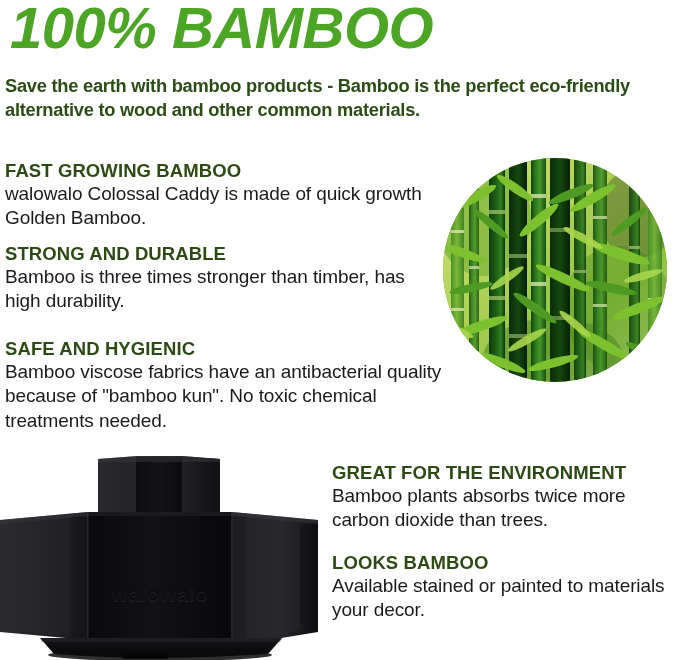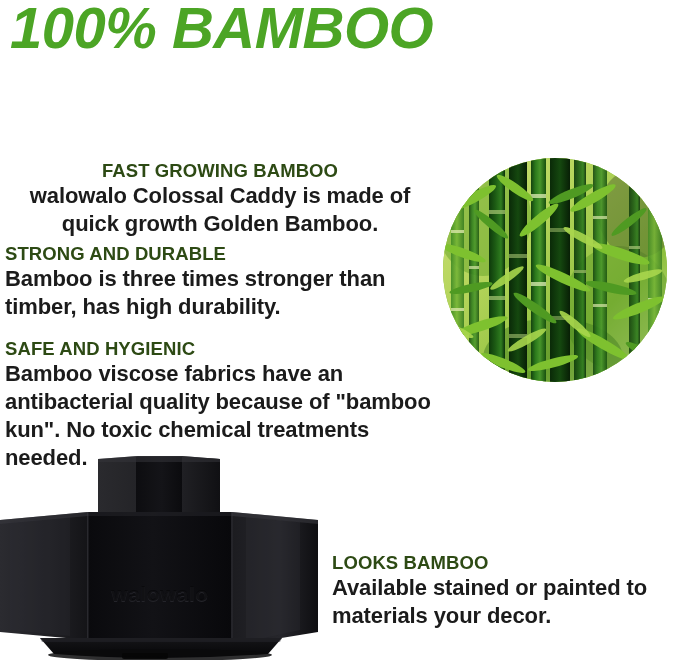--- a/index.html
+++ b/index.html
@@ -43,28 +43,28 @@
   .feature { position:absolute; }
   .feature h3 {
     font-size:18.5px;
     font-weight:bold;
     color:#2d4a14;
     letter-spacing:0.1px;
     line-height:1.15;
     margin-bottom:1px;
   }
   .feature p {
-    font-size:22px;
-    font-weight:bold;
+    font-size:19px;
+    font-weight:normal;
     color:#1b1b1b;
     line-height:1.27;
     letter-spacing:-0.1px;
   }
 
-  .feat-fast    { left:5px;   top:160px; width:430px;text-align:center; }
+  .feat-fast    { left:5px;   top:160px; width:430px; }
   .feat-strong  { left:5px;   top:243px; width:430px; }
   .feat-safe    { left:5px;   top:338px; width:450px; }
   .feat-env     { left:332px; top:462px; width:345px; }
   .feat-looks   { left:332px; top:552px; width:345px; }
 
   
   .bamboo-photo {
     position:absolute;
     left:443px; top:158px;
     width:224px; height:224px;
@@ -82,36 +82,41 @@
   }
   .product-photo svg { display:block; width:100%; height:100%; }
 </style>
 </head>
 <body>
 
 <div class="infographic">
 
   <div class="masthead-title">100% BAMBOO</div>
 
+  <div class="masthead-sub">Save the earth with bamboo products - Bamboo is the perfect eco-friendly alternative to wood and other common materials.</div>
 
   <div class="feature feat-fast">
     <h3>FAST GROWING BAMBOO</h3>
     <p>walowalo Colossal Caddy is made of quick growth Golden Bamboo.</p>
   </div>
 
   <div class="feature feat-safe">
     <h3>SAFE AND HYGIENIC</h3>
     <p>Bamboo viscose fabrics have an antibacterial quality because of "bamboo kun". No toxic chemical treatments needed.</p>
   </div>
 
   <div class="feature feat-strong">
     <h3>STRONG AND DURABLE</h3>
     <p>Bamboo is three times stronger than timber, has high durability.</p>
   </div>
 
+  <div class="feature feat-env">
+    <h3>GREAT FOR THE ENVIRONMENT</h3>
+    <p>Bamboo plants absorbs twice more carbon dioxide than trees.</p>
+  </div>
 
   <div class="feature feat-looks">
     <h3>LOOKS BAMBOO</h3>
     <p>Available stained or painted to materials your decor.</p>
   </div>
 
   <div class="bamboo-photo">
     <svg viewBox="0 0 224 224" preserveAspectRatio="xMidYMid slice" aria-hidden="true">
       <defs>
         <linearGradient id="bgSky" x1="0" y1="0" x2="1" y2="1">

